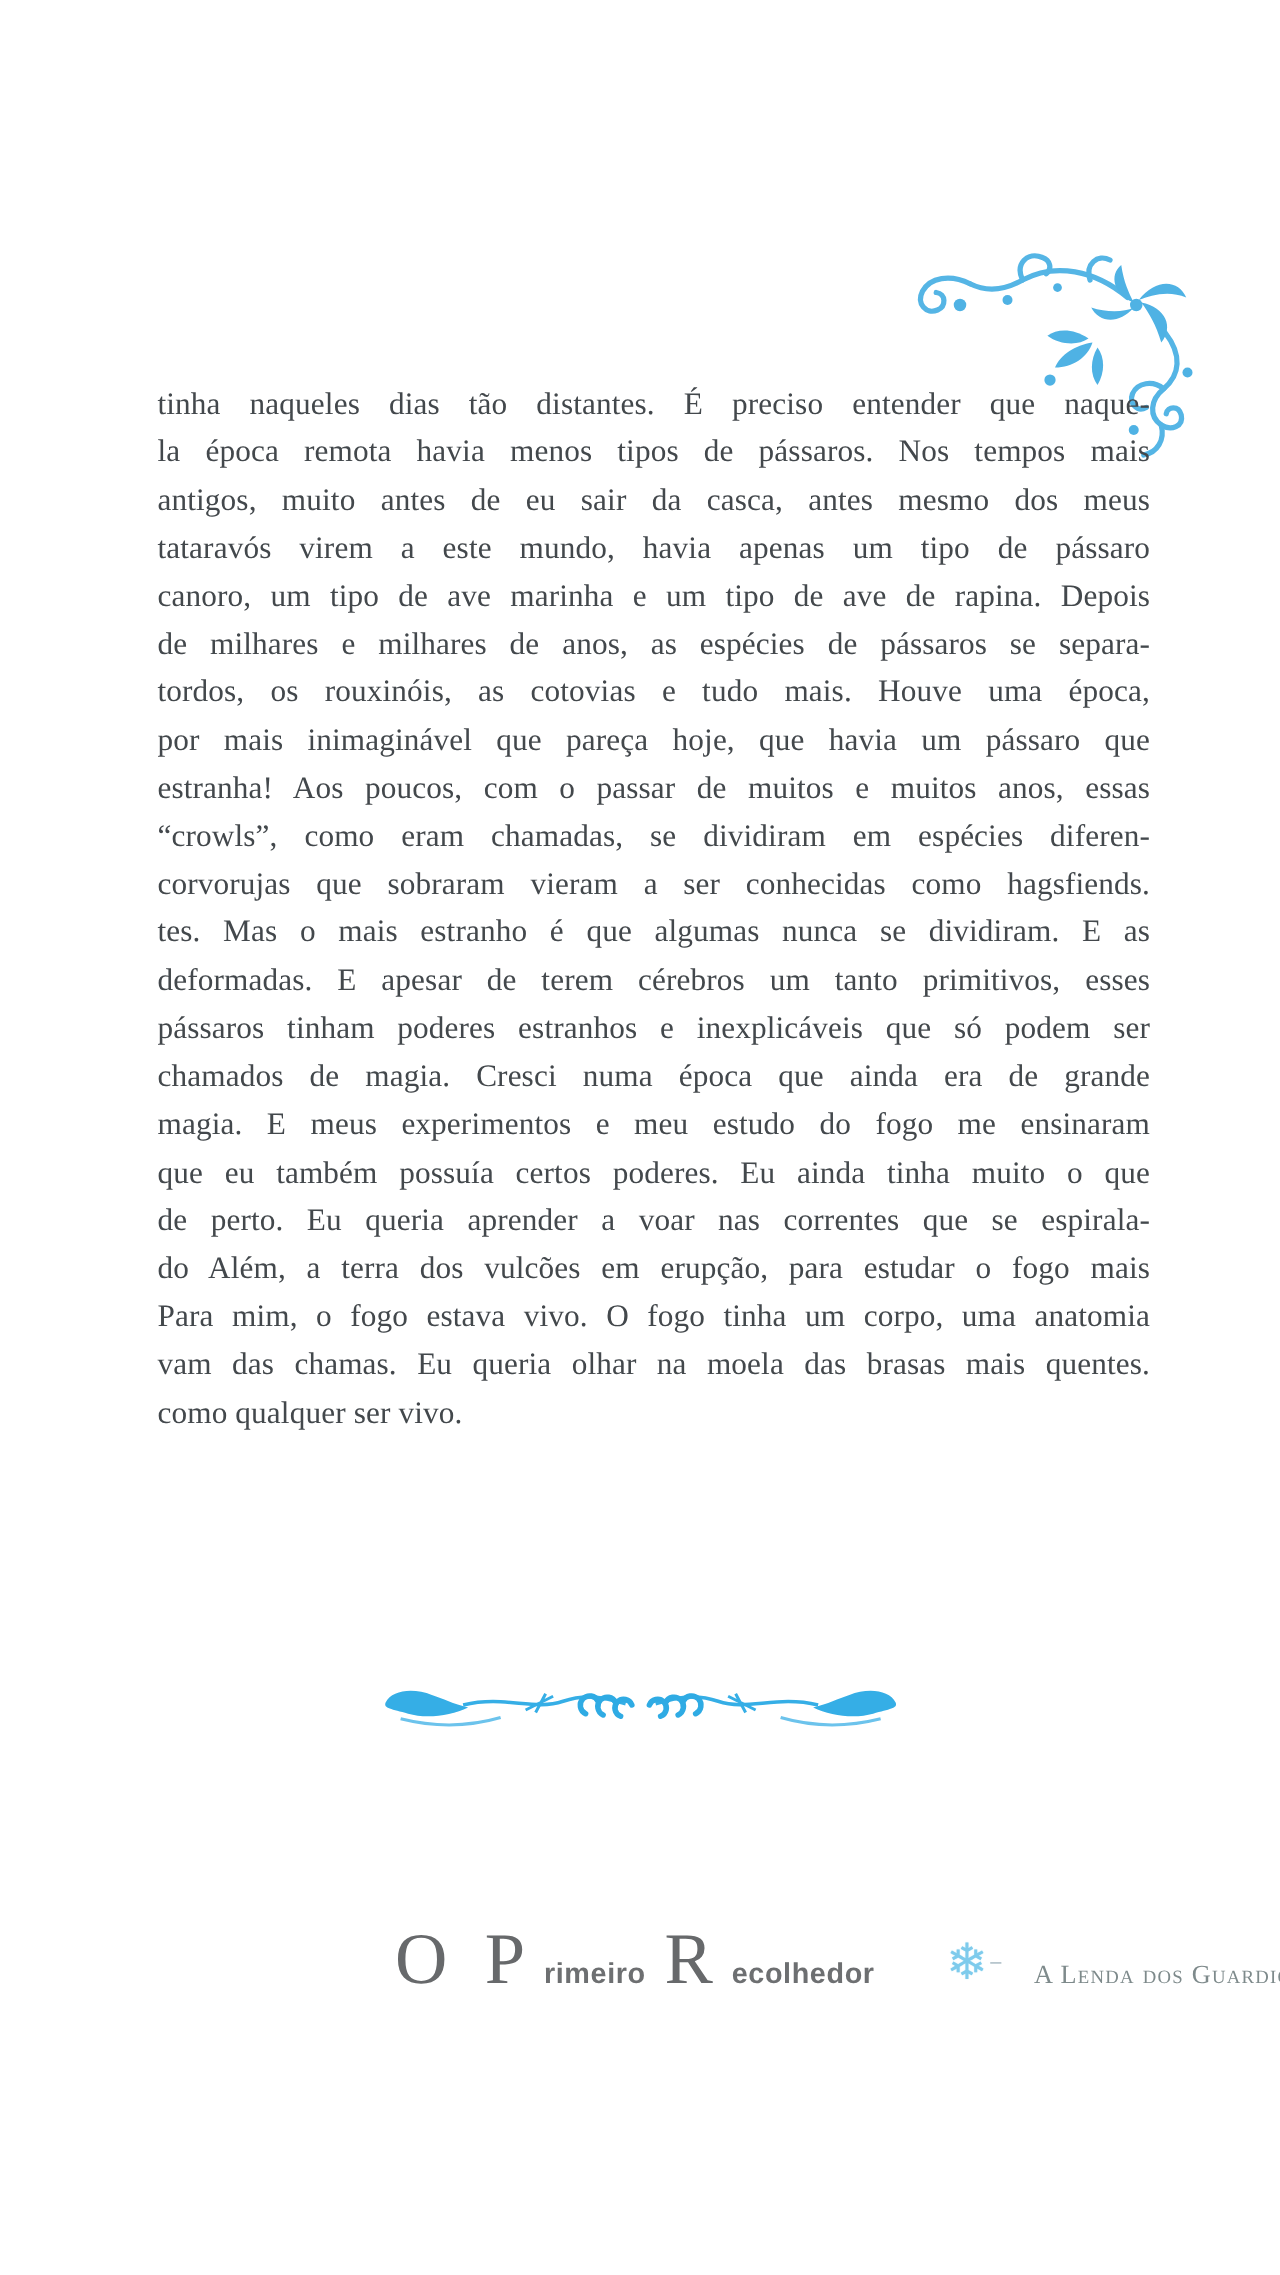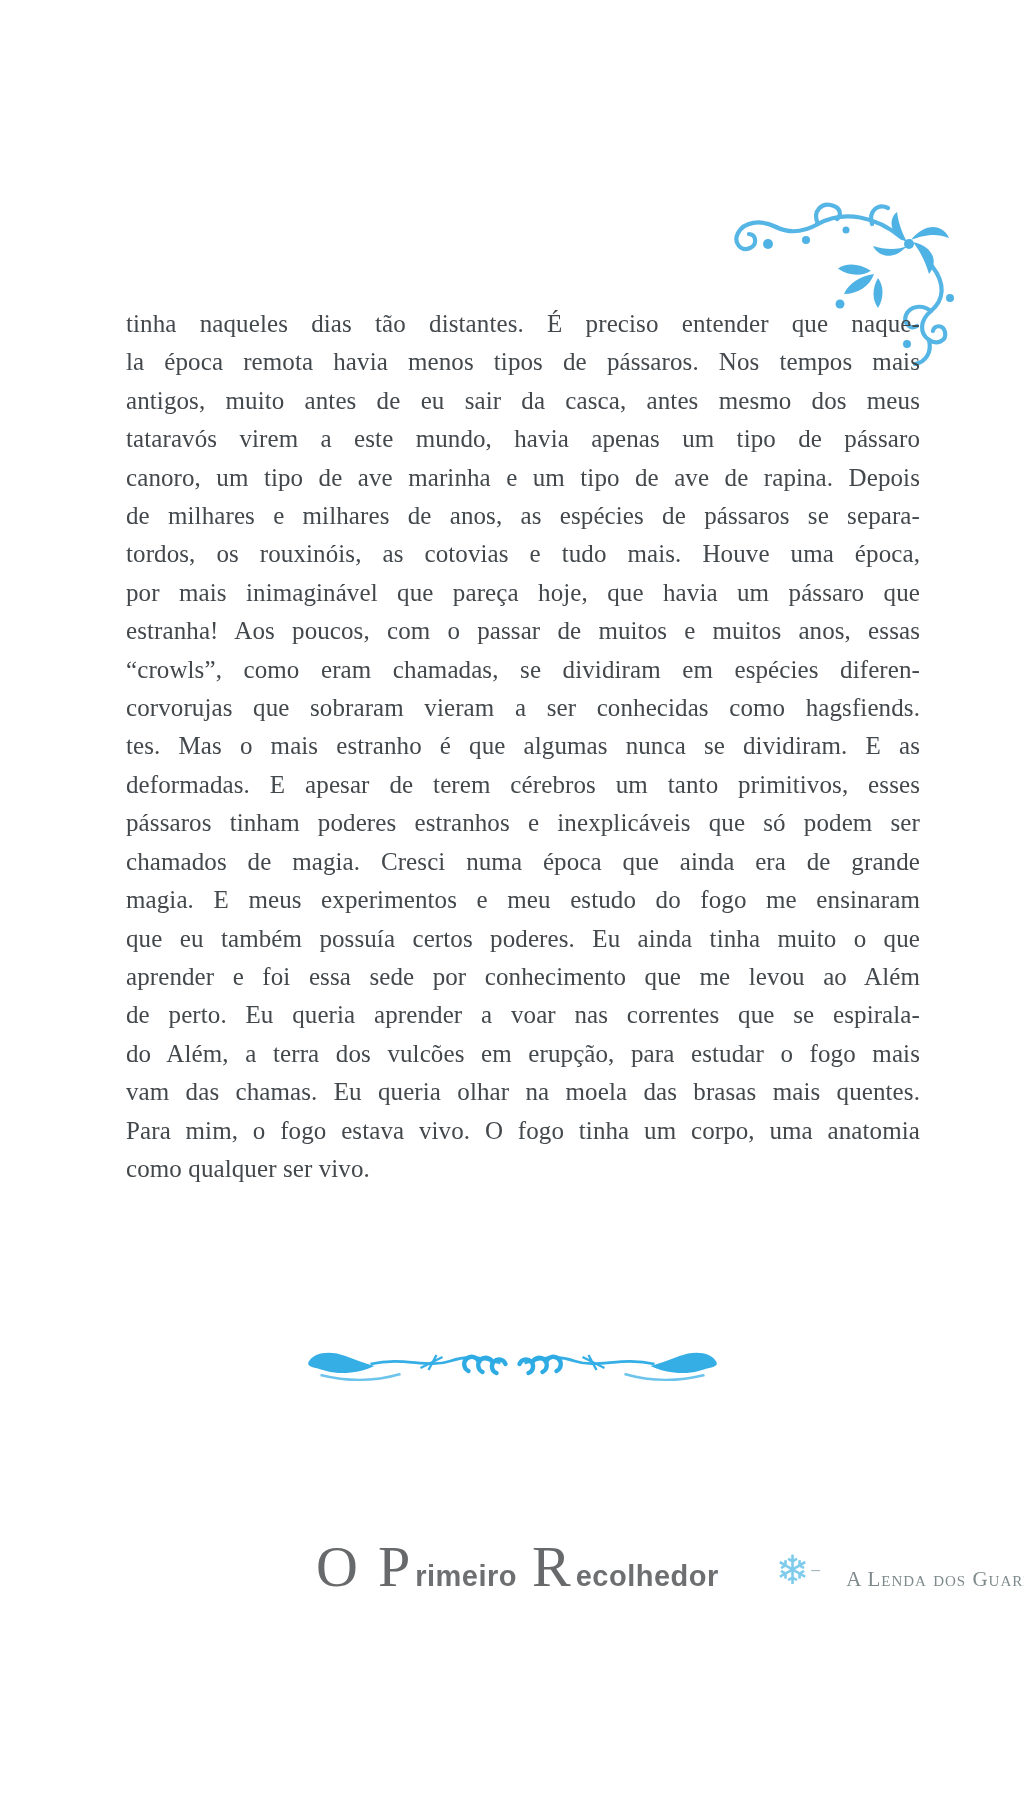--- a/index.html
+++ b/index.html
@@ -28,22 +28,22 @@
     position:absolute;left:316px;top:1538px;width:660px;height:64px;
     display:flex;align-items:baseline;white-space:nowrap;
   }
   .chapter-title{display:flex;align-items:baseline;color:#67696b;}
   .ch-word{margin-right:15px;display:inline-flex;align-items:baseline;}
   .ch-initial{
     font-family:"Liberation Serif",serif;font-size:58px;line-height:1;
     font-weight:400;color:#67696b;
   }
   .ch-rest{
-    font-family:"Liberation Sans",sans-serif;font-size:29px;font-weight:700;
-    letter-spacing:.5px;color:#6d6f71;margin-left:5px;
+    font-family:"Liberation Sans",sans-serif;font-size:23px;font-weight:700;
+    letter-spacing:.5px;color:#6d6f71;margin-left:15px;
   }
   .orn-group{display:inline-flex;align-items:center;align-self:center;margin:0 6px;}
   .orn-dash{color:#a3b6bf;font-size:16px;line-height:1;font-family:"Liberation Sans",sans-serif;}
   .snowflake-icon{
     font-family:"DejaVu Sans",sans-serif;font-size:40px;line-height:1;
     color:#7ecbec;margin:0 2px;text-shadow:0 0 1px #bfe6f6;
   }
   .first-orn{margin-left:40px;}
   .book-title{
     font-variant:small-caps;font-size:21px;letter-spacing:1px;
@@ -108,25 +108,24 @@
       <div class="text-line">por mais inimaginável que pareça hoje, que havia um pássaro que</div>
       <div class="text-line">estranha! Aos poucos, com o passar de muitos e muitos anos, essas</div>
       <div class="text-line">“crowls”, como eram chamadas, se dividiram em espécies diferen-</div>
       <div class="text-line">corvorujas que sobraram vieram a ser conhecidas como hagsfiends.</div>
       <div class="text-line">tes. Mas o mais estranho é que algumas nunca se dividiram. E as</div>
       <div class="text-line">deformadas. E apesar de terem cérebros um tanto primitivos, esses</div>
       <div class="text-line">pássaros tinham poderes estranhos e inexplicáveis que só podem ser</div>
       <div class="text-line">chamados de magia. Cresci numa época que ainda era de grande</div>
       <div class="text-line">magia. E meus experimentos e meu estudo do fogo me ensinaram</div>
       <div class="text-line">que eu também possuía certos poderes. Eu ainda tinha muito o que</div>
-      <div class="text-line">aprender e foi essa sede por conhecimento que me levou ao Além</div>
       <div class="text-line">de perto. Eu queria aprender a voar nas correntes que se espirala-</div>
       <div class="text-line">do Além, a terra dos vulcões em erupção, para estudar o fogo mais</div>
+      <div class="text-line">Para mim, o fogo estava vivo. O fogo tinha um corpo, uma anatomia</div>
       <div class="text-line">vam das chamas. Eu queria olhar na moela das brasas mais quentes.</div>
-      <div class="text-line">Para mim, o fogo estava vivo. O fogo tinha um corpo, uma anatomia</div>
       <div class="text-line last">como qualquer ser vivo.</div>
     </div>
 
   <svg class="divider" viewBox="0 0 424 42" aria-hidden="true">
     <defs>
       <g id="dhalf">
 
         <path fill="#35aee6" d="M8,15 C13,5 30,3 45,9 C54,12 62,16 74,19 C60,26 40,28 26,24 C13,20 6,20 8,15 Z"></path>
 
         <path stroke="#6cc3ec" stroke-width="2.4" fill="none" d="M20,28 C48,35 76,34 100,27"></path>

